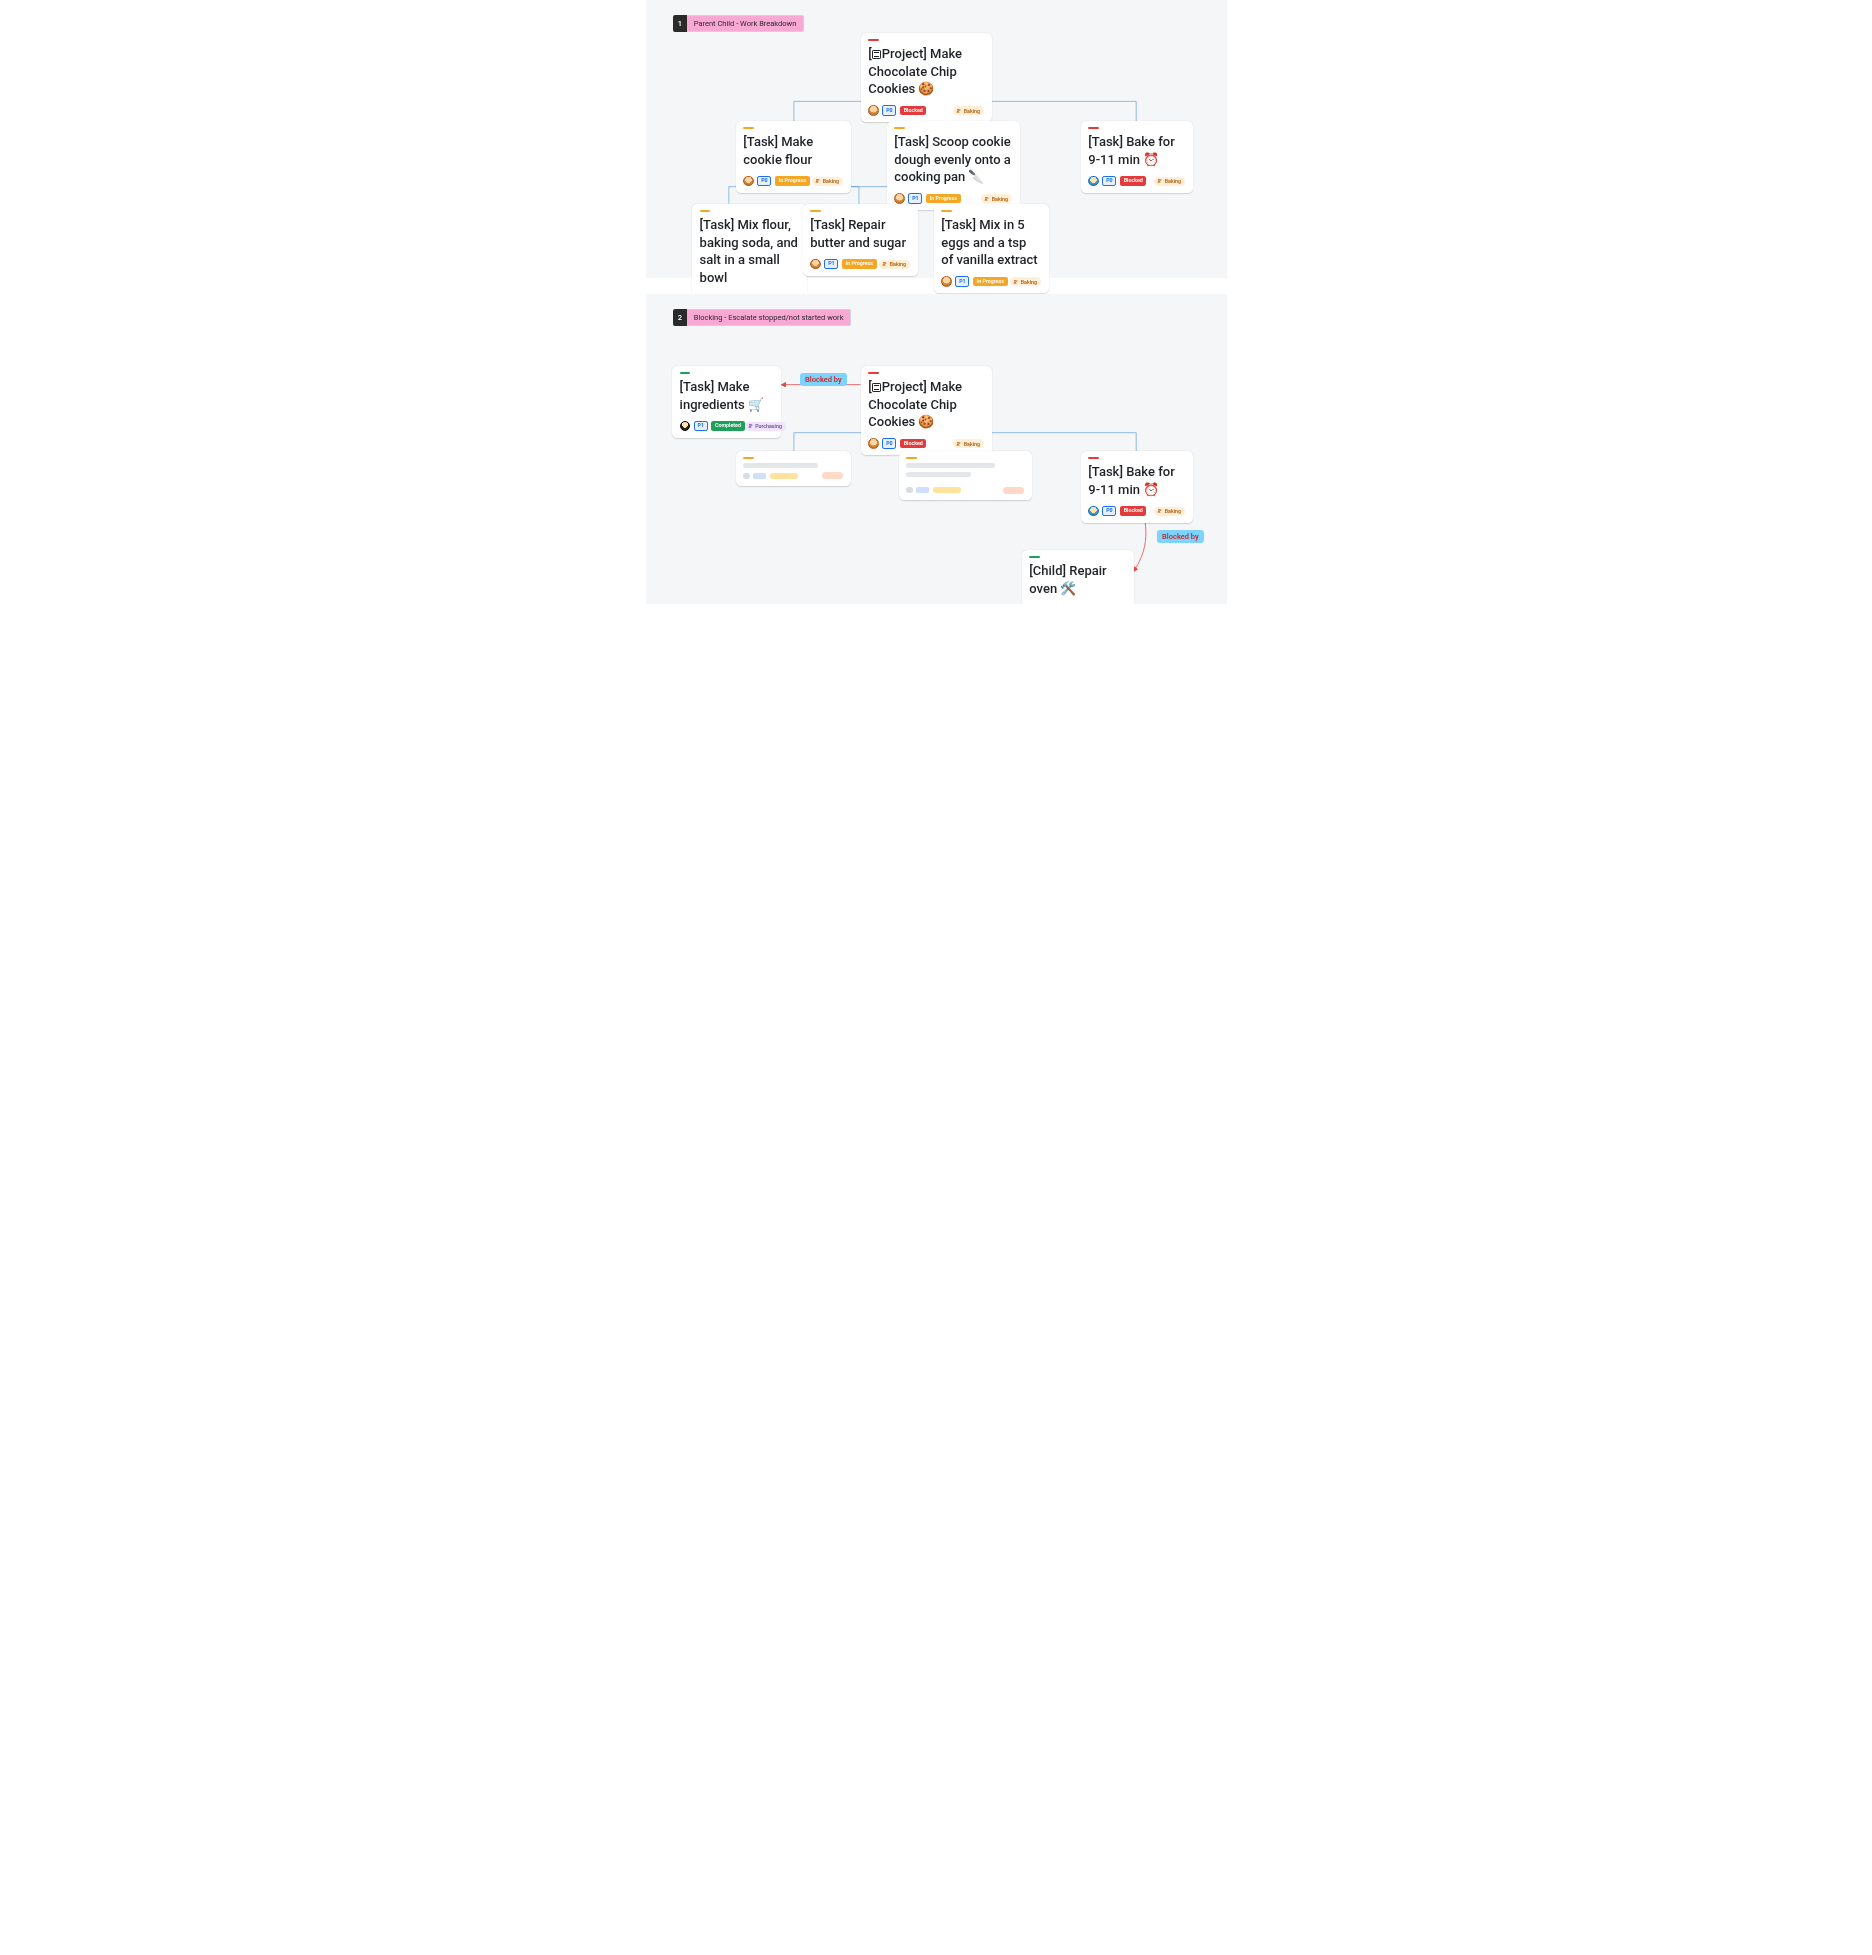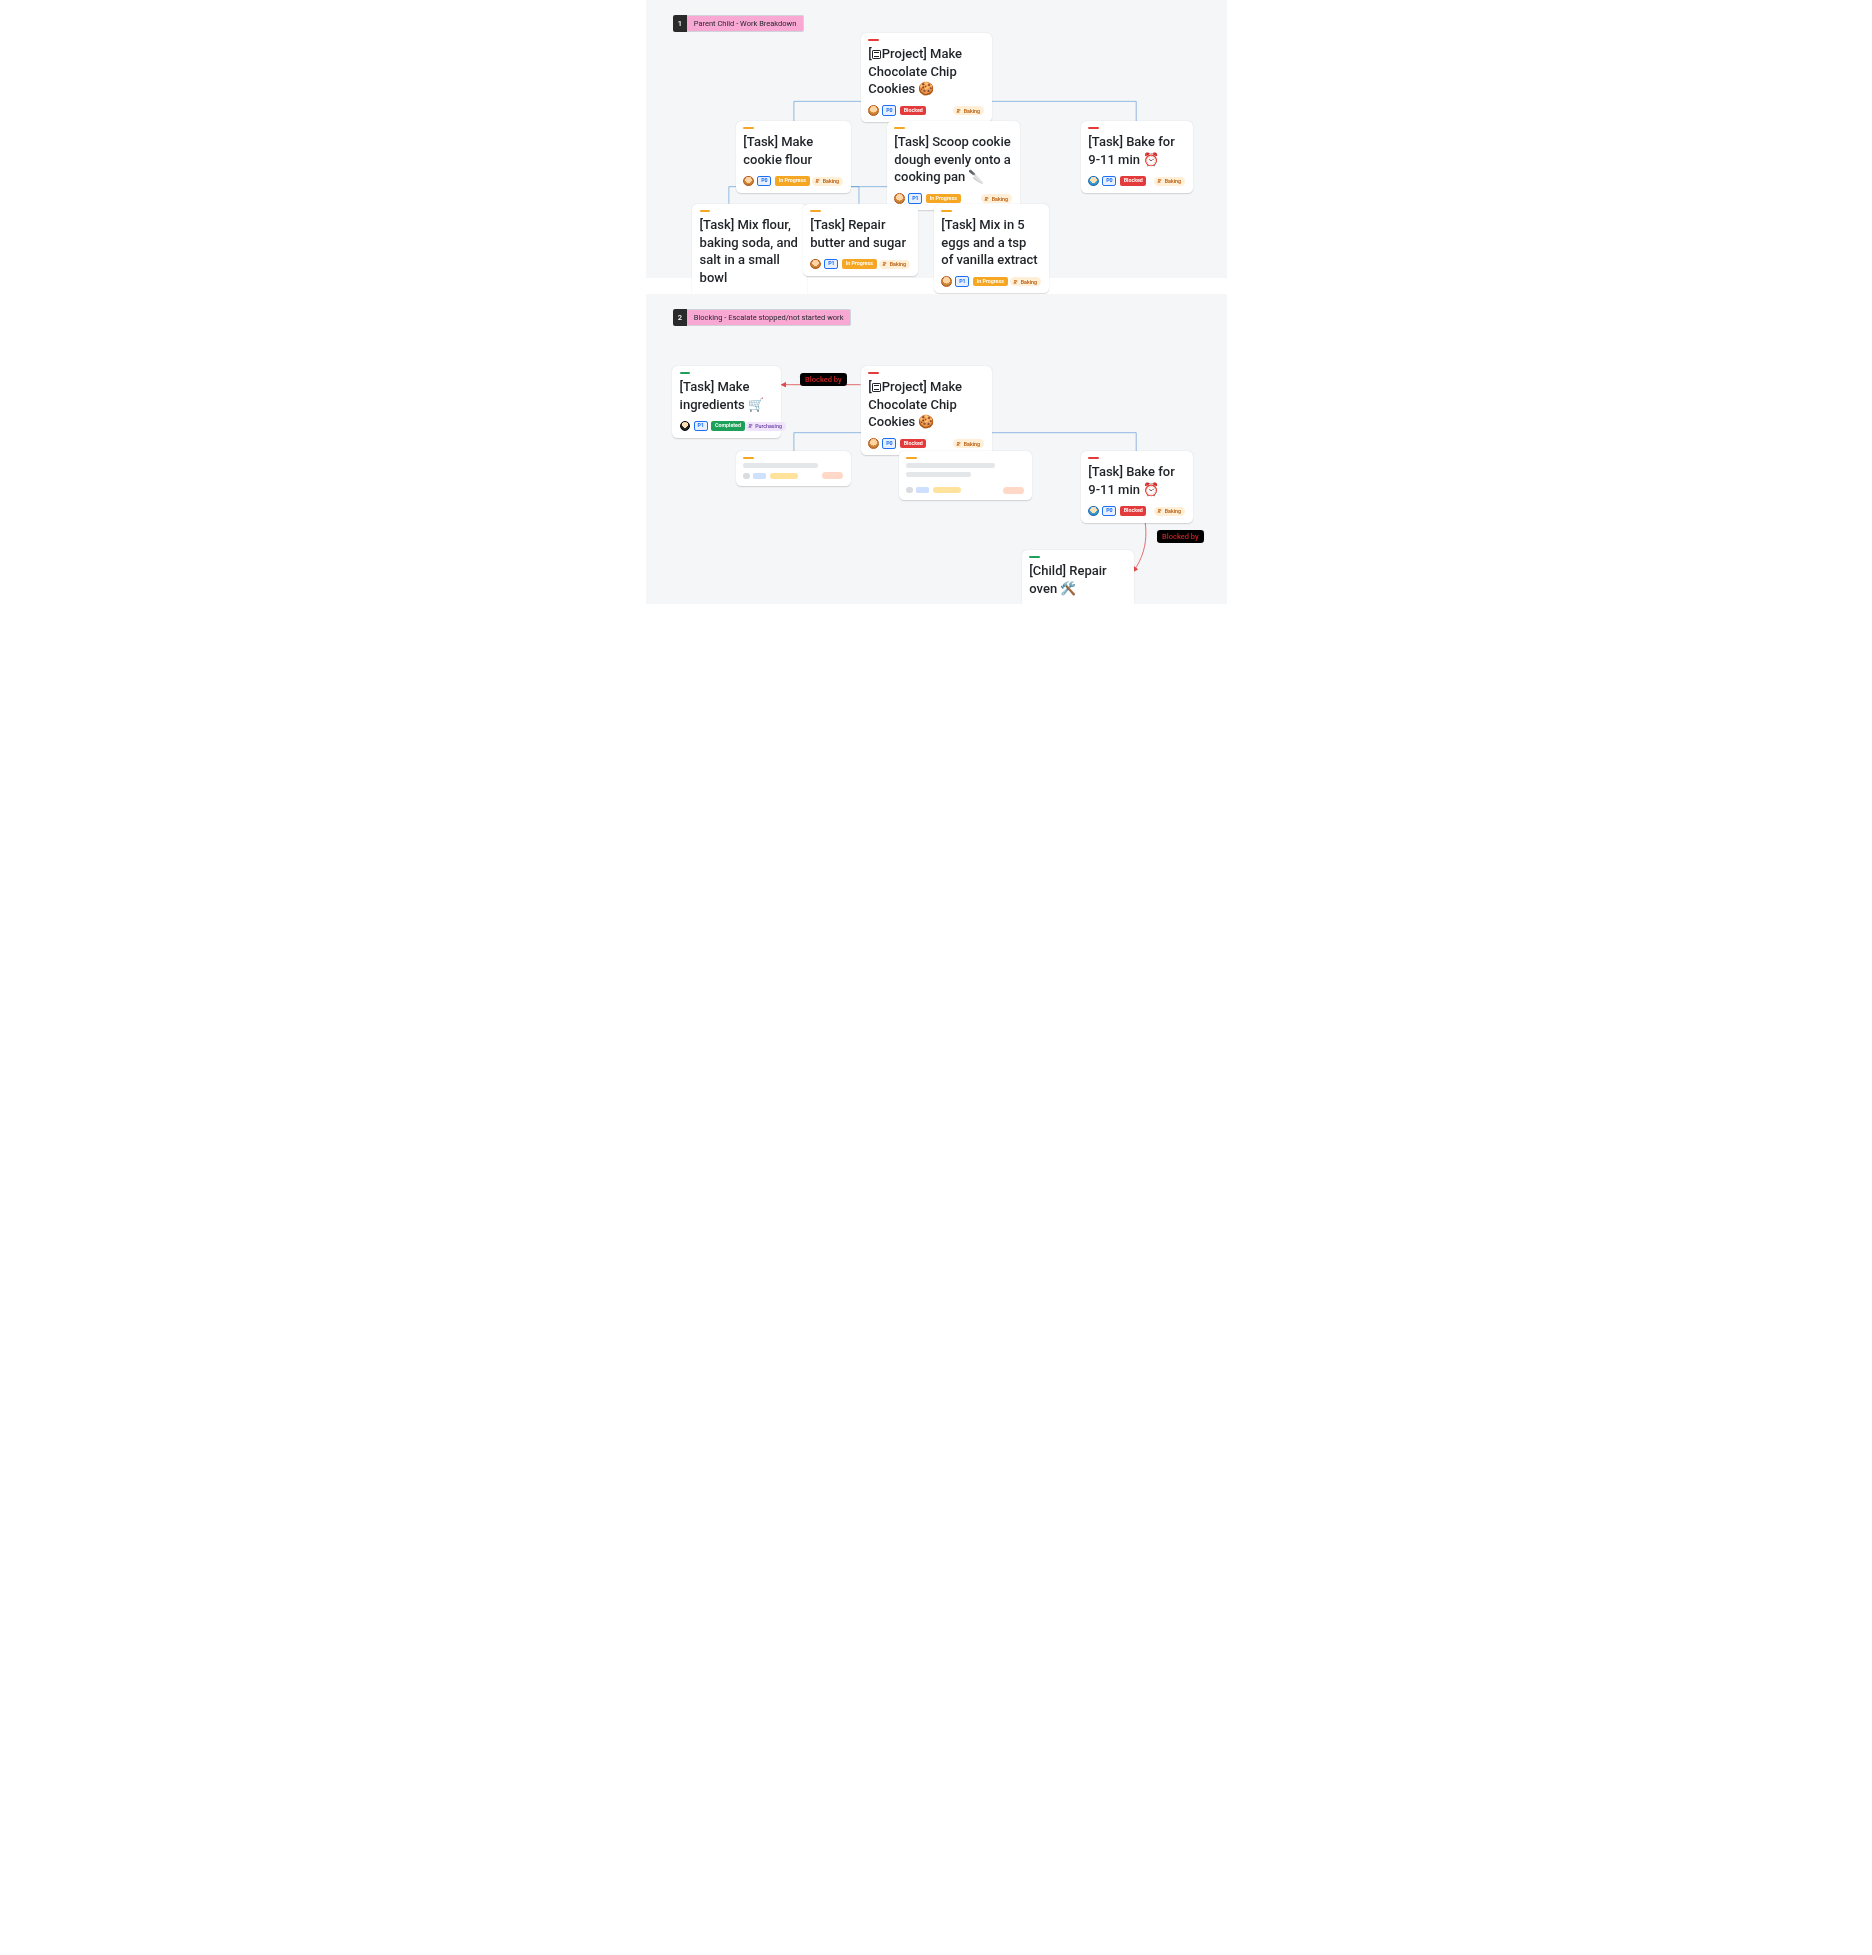--- a/index.html
+++ b/index.html
@@ -99,21 +99,21 @@
   .status.inprogress{ background:var(--pill-inprog-bg); color:var(--pill-inprog-fg);}
   .status.completed{ background:var(--pill-completed-bg); color:var(--pill-completed-fg);}
 
   .tag{ font-size:5.3px; font-weight:500; padding:1.6px 4.3px 1.6px 3.2px; border-radius:533px; display:inline-flex; align-items:center; gap:2.1px;}
   .tag .tagicon{ width:5.3px; height:5.3px; display:inline-block; }
   .tag.baking{ background:var(--badge-orange-bg); color:var(--badge-orange-fg);}
   .tag.purchasing{ background:var(--badge-purple-bg); color:var(--badge-purple-fg);}
   .tag.maintenance{ background:var(--badge-teal-bg); color:var(--badge-teal-fg);}
 
   .badge-arrow{
-    position:absolute; background:#000000; color:#c72222; font-size:7.5px; font-weight:500;
+    position:absolute; background:#7dd3fc; color:#c72222; font-size:7.5px; font-weight:500;
     padding:2.1px 5.3px; border-radius:3.2px;
   }
 
   .ghost-card .skeleton{ background:#e4e7ea; border-radius:2.1px; }
   .ghost-card .sk1{ width:75%; height:4.8px; margin-bottom:4.3px;}
   .ghost-card .sk2{ width:55%; height:4.8px; margin-bottom:9.6px;}
   .ghost-card .sk-row{ display:flex; align-items:center; gap:4.3px; justify-content:space-between;}
   .ghost-card .skdot{ width:6.4px; height:6.4px; border-radius:50%; background:#d8dbdf;}
   .ghost-card .skpill{ width:12.8px; height:5.9px; border-radius:1.6px; background:#cfe0ff;}
   .ghost-card .skpill2{ width:28px; height:5.9px; border-radius:3.2px; background:#ffe29b;}

